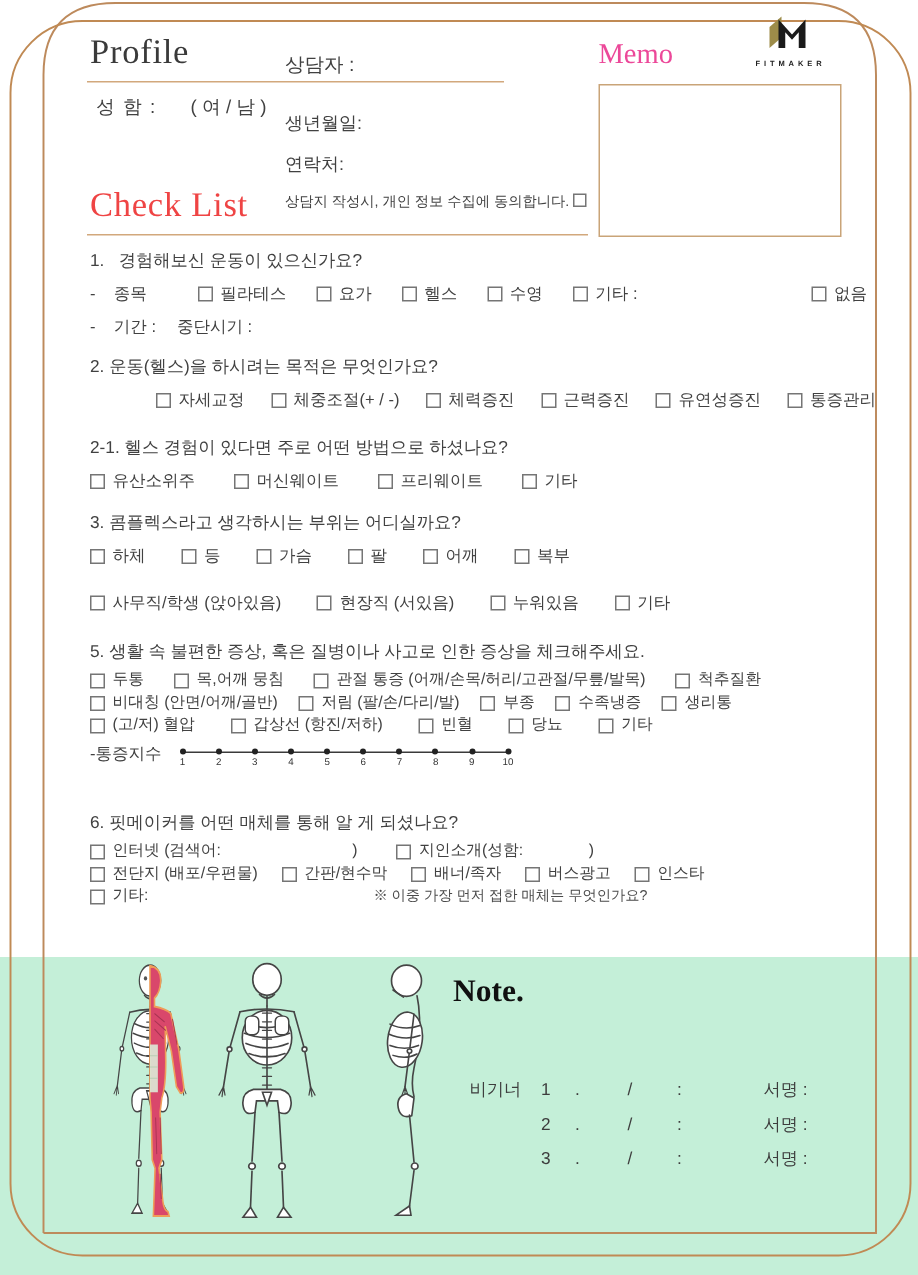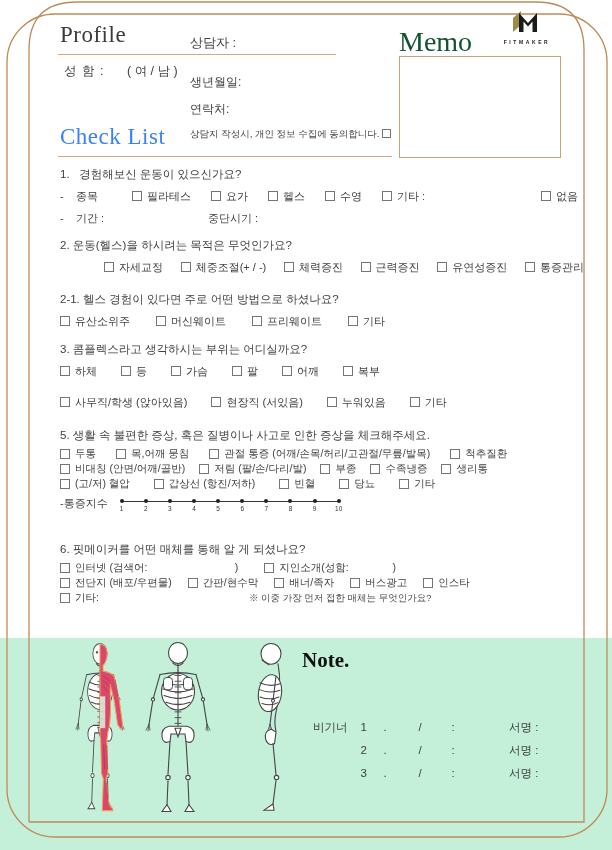--- a/index.html
+++ b/index.html
@@ -5,43 +5,43 @@
   html,body{margin:0;padding:0;background:#fff;}
   .page{position:relative;width:612px;height:850px;background:#ffffff;overflow:hidden;
         font-family:"Liberation Sans",sans-serif;color:#414141;}
   .abs{position:absolute;}
   .serif{font-family:"Liberation Serif",serif;}
   .green-band{position:absolute;left:0;top:638px;width:612px;height:212px;background:#c4efd8;}
   .frame-svg{position:absolute;left:0;top:0;pointer-events:none;}
   .hline{position:absolute;height:1px;background:#d2a87c;}
   .memo-box{position:absolute;left:399px;top:56px;width:160px;height:100px;border:1.5px solid #c9a478;background:#fff;}
   .profile-title{left:60px;top:22px;font-size:23px;color:#3a3a3a;letter-spacing:.5px;}
-  .checklist-title{left:60px;top:124px;font-size:23px;color:#3b82f6;letter-spacing:.5px;}
-  .memo-title{left:399px;top:26px;font-size:28px;color:#14532d;}
+  .checklist-title{left:60px;top:124px;font-size:23px;color:#ef4444;letter-spacing:.5px;}
+  .memo-title{left:399px;top:26px;font-size:19px;color:#ec4899;}
   .counselor{left:190px;top:34px;font-size:13px;}
   .name-label{left:64px;top:63px;font-size:12.5px;letter-spacing:1px;}
   .gender-label{left:127px;top:63px;font-size:12.5px;}
   .birth-label{left:190px;top:74px;font-size:12px;}
   .contact-label{left:190px;top:101px;font-size:12px;}
   .consent{left:190px;top:128px;font-size:9.5px;white-space:pre;}
   .logo-wrap{left:494px;top:8px;width:66px;text-align:center;}
   .logo-text{font-size:5px;font-weight:bold;letter-spacing:2.6px;color:#222;margin-top:1px;}
   .cb{display:inline-block;width:8px;height:8px;border:1px solid #757575;background:#fff;flex:none;}
   .cb.small{width:7px;height:7px;}
   
   .checklist{position:absolute;left:60px;top:163px;width:524px;}
   .q-title{font-size:11.5px;line-height:22px;white-space:pre;}
   .opt-row{display:flex;align-items:center;line-height:22px;font-size:11px;}
   .opt{display:inline-flex;align-items:center;gap:5px;white-space:pre;}
   .prefix{white-space:pre;margin-right:14px;}
   .push{margin-left:auto;margin-right:6px;}
   .i-1{margin-top:5px}.i-2{margin-top:10px}.i-3{margin-top:6px}.i-4{margin-top:9px}
   .i-5{margin-top:11px}.i-6{margin-top:3px}.i-7{margin-top:8px}
   .i-5 .opt-row,.i-7 .opt-row{line-height:15px;font-size:10.5px;}
-  .r-0-0{gap:20px}.r-0-1 .opt{margin-left:90px}
+  .r-0-0{gap:20px}.r-0-1 .opt{}
   .r-1-0{justify-content:space-between;padding-left:44px;}
   .r-2-0{gap:26px}.r-3-0{gap:24px}.r-4-0{gap:24px}
   .r-5-0{gap:20px}.r-5-1{gap:14px}.r-5-2{gap:24px}
   .r-7-0{gap:16px}.r-7-1{gap:26px}.r-7-2{gap:0}
   .q-note{font-size:9.5px;margin-left:150px;white-space:pre;color:#4a4a4a;}
   
   .scale-row{display:flex;font-size:11px;height:36px;align-items:flex-start;}
   .scale-label{white-space:pre;line-height:14px;margin-top:2px;}
   .track{position:relative;width:217px;height:22px;margin:7px 0 0 14px;border-top:1.2px solid #3a3a3a;}
   .dot{position:absolute;top:-3px;width:4px;height:4px;border-radius:50%;background:#222;transform:translateX(-50%);}

